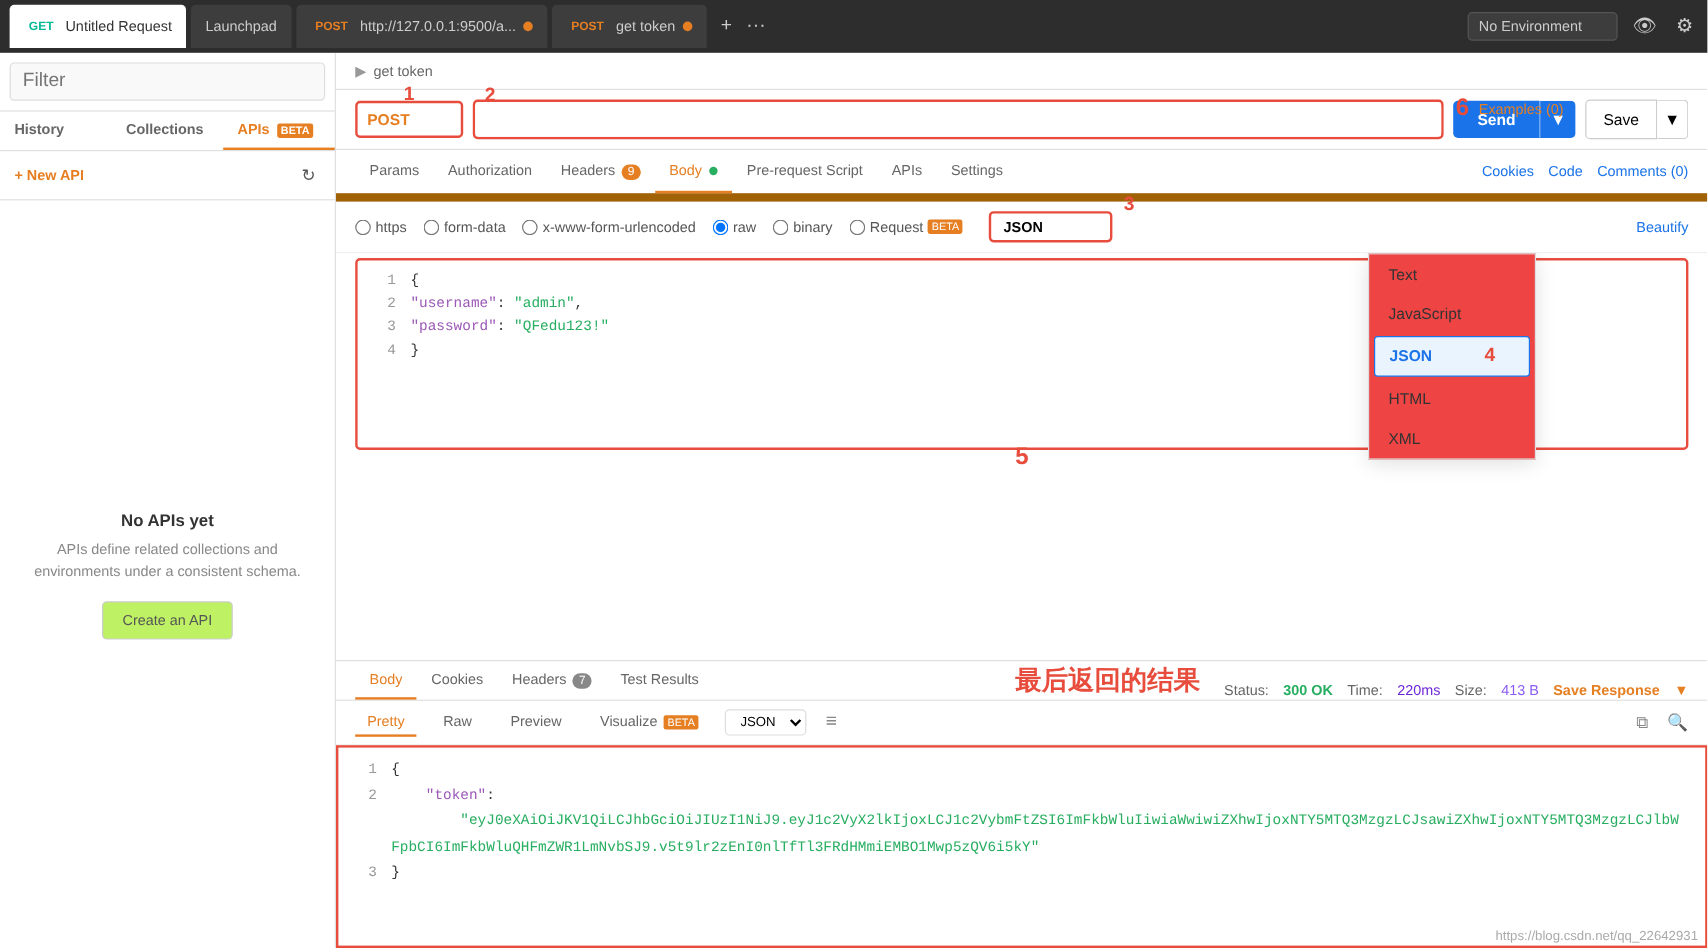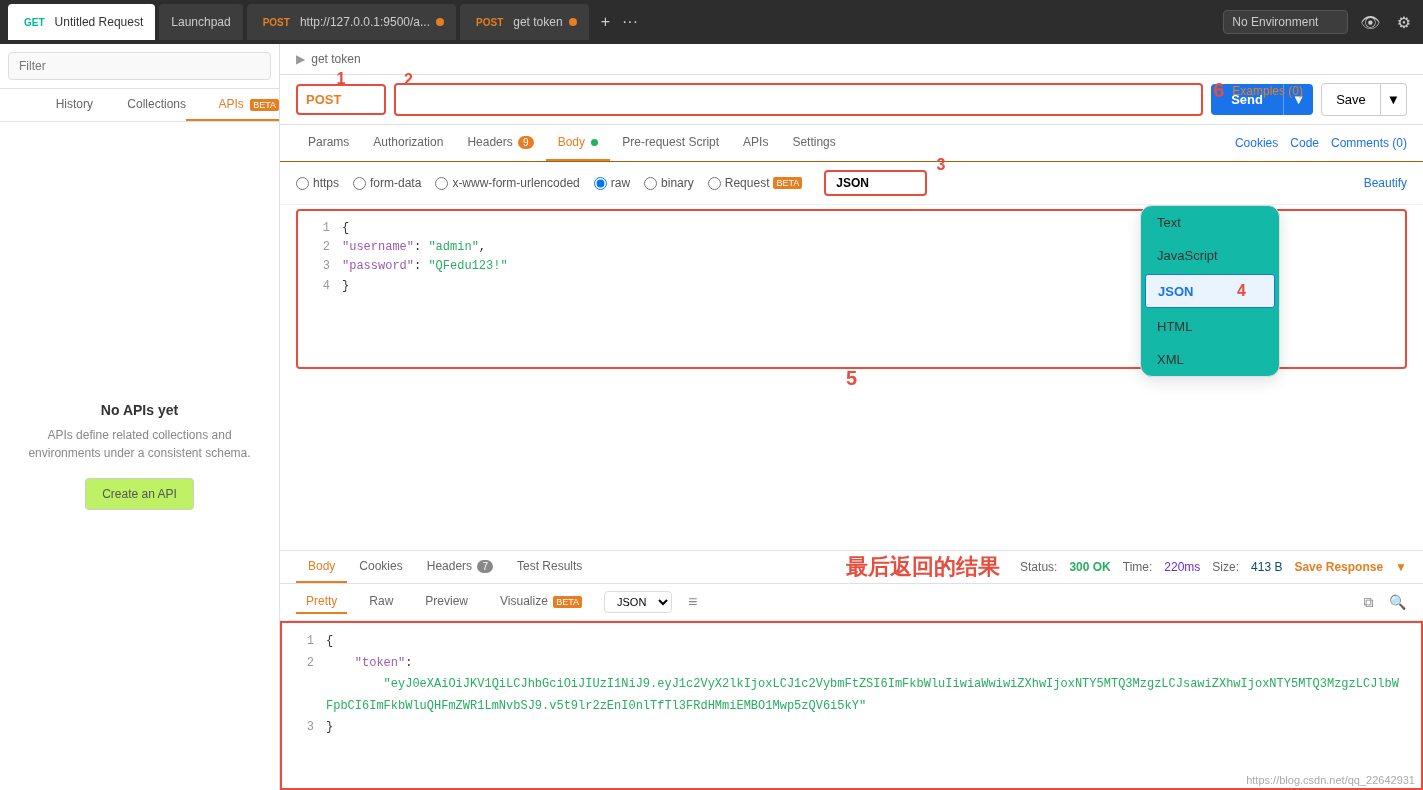--- a/index.html
+++ b/index.html
@@ -19,23 +19,23 @@
     .env-selector { margin-left: auto; display: flex; align-items: center; gap: 8px; }
     .env-select { background: #3d3d3d; border: 1px solid #555; color: #ccc; padding: 4px 28px 4px 8px; border-radius: 4px; font-size: 12px; appearance: none; cursor: pointer; }
     .icon-btn { background: none; border: none; color: #ccc; cursor: pointer; font-size: 16px; padding: 4px; }
 
     
     .main { display: flex; flex: 1; overflow: hidden; }
 
     
     .sidebar { width: 280px; border-right: 1px solid #e0e0e0; display: flex; flex-direction: column; flex-shrink: 0; }
     .sidebar-search { padding: 8px; border-bottom: 1px solid #e0e0e0; }
-    .sidebar-search input { width: 100%; padding: 6px 10px; border: 1px solid #ddd; border-radius: 4px; font-size: 12px; background: #f9f9f9; }
+    .sidebar-search input { width: 100%; padding: 6px 10px; border: 1px solid #ddd; border-radius: 4px; font-size: 16px; background: #f9f9f9; }
     .sidebar-tabs { display: flex; border-bottom: 1px solid #e0e0e0; }
-    .sidebar-tab { flex: 1; text-align: right; padding: 8px 0; font-size: 12px; cursor: pointer; color: #666; border-bottom: 2px solid transparent; }
+    .sidebar-tab { flex: 1; text-align: left; padding: 8px 12px; font-size: 12px; cursor: pointer; color: #666; border-bottom: 2px solid transparent; font-weight: bold; }
     .sidebar-tab.active { color: #e67e22; border-bottom-color: #e67e22; }
     .sidebar-tab .beta-badge { font-size: 9px; background: #e67e22; color: #fff; padding: 1px 3px; border-radius: 2px; margin-left: 3px; vertical-align: middle; }
     .sidebar-content { flex: 1; display: flex; flex-direction: column; align-items: center; justify-content: center; padding: 20px; text-align: center; color: #666; }
     .sidebar-content h3 { font-size: 14px; font-weight: 600; color: #333; margin-bottom: 8px; }
     .sidebar-content p { font-size: 12px; color: #888; line-height: 1.5; margin-bottom: 16px; }
     .create-btn { background: #bef264; border: 1px solid #ccc; padding: 8px 16px; border-radius: 4px; font-size: 12px; cursor: pointer; color: #555; }
     .sidebar-top-actions { display: flex; align-items: center; justify-content: space-between; padding: 8px 12px; border-bottom: 1px solid #e0e0e0; }
     .new-api-btn { color: #e67e22; background: none; border: none; font-size: 12px; cursor: pointer; font-weight: 600; }
 
     
@@ -51,21 +51,21 @@
     .url-input-wrapper { flex: 1; position: relative; border: 2px solid #e74c3c; border-radius: 4px; }
     .url-input { width: 100%; padding: 7px 12px; border: none; border-radius: 4px; font-size: 13px; outline: none; }
     .send-btn-group { display: flex; align-items: stretch; }
     .send-btn { background: #1a73e8; color: #fff; border: none; padding: 8px 20px; font-size: 13px; font-weight: 600; cursor: pointer; border-radius: 4px 0 0 4px; }
     .send-btn-dropdown { background: #1a73e8; color: #fff; border: none; border-left: 1px solid rgba(255,255,255,0.3); padding: 8px 8px; cursor: pointer; border-radius: 0 4px 4px 0; }
     .save-btn-group { display: flex; align-items: stretch; }
     .save-btn { background: #fff; border: 1px solid #ccc; padding: 8px 14px; font-size: 13px; cursor: pointer; border-radius: 4px 0 0 4px; }
     .save-btn-dropdown { background: #fff; border: 1px solid #ccc; border-left: none; padding: 8px 6px; cursor: pointer; border-radius: 0 4px 4px 0; }
 
     
-    .tabs-bar { display: flex; align-items: center; padding: 0 16px; border-bottom: 1px solid #a16207; gap: 16px; justify-content: space-between; }
+    .tabs-bar { display: flex; align-items: center; padding: 0 16px; border-bottom: 7px solid #a16207; gap: 16px; justify-content: space-between; }
     .tabs-left { display: flex; gap: 0; }
     .req-tab { padding: 10px 12px; font-size: 12px; color: #666; cursor: pointer; border-bottom: 2px solid transparent; white-space: nowrap; }
     .req-tab.active { color: #e67e22; border-bottom-color: #e67e22; }
     .req-tab .tab-badge { background: #e67e22; color: #fff; border-radius: 10px; font-size: 10px; padding: 1px 5px; margin-left: 2px; }
     .req-tab .body-dot { width: 7px; height: 7px; border-radius: 50%; background: #27ae60; display: inline-block; margin-left: 3px; vertical-align: middle; }
     .tabs-right { display: flex; gap: 12px; align-items: center; }
     .tabs-right a { font-size: 12px; color: #1a73e8; cursor: pointer; text-decoration: none; }
 
     
     .body-options { display: flex; align-items: center; padding: 8px 16px; gap: 16px; border-bottom: 1px solid #f0f0f0; justify-content: space-between; }
@@ -80,38 +80,38 @@
     
     .code-area { flex: 1; font-family: 'Courier New', monospace; font-size: 12px; padding: 8px 16px; overflow: auto; background: #fff; position: relative; min-height: 0; }
     .code-line { display: flex; gap: 12px; line-height: 1.6; }
     .line-num { color: #999; min-width: 16px; text-align: right; user-select: none; }
     .code-content { color: #333; }
     .code-key { color: #9b59b6; }
     .code-string { color: #27ae60; }
     .code-bracket { color: #333; }
 
     
-    .dropdown-overlay { position: absolute; background: #14b8a6; border: 1px solid #ddd; border-radius: 12px; box-shadow: 0 4px 16px rgba(0,0,0,0.12); z-index: 100; min-width: 140px; }
+    .dropdown-overlay { position: absolute; background: #ef4444; border: 1px solid #ddd; border-radius: 0; box-shadow: 0 4px 16px rgba(0,0,0,0.12); z-index: 100; min-width: 140px; }
     .dropdown-item { padding: 9px 16px; font-size: 13px; cursor: pointer; color: #333; }
     .dropdown-item.selected { background: #eaf4ff; color: #1a73e8; font-weight: 600; border: 1px solid #1a73e8; margin: 2px 4px; border-radius: 3px; padding: 7px 12px; }
 
     
     .annotation { color: #e74c3c; font-weight: 700; font-size: 16px; }
 
     
     .lower-panel { flex-shrink: 0; border-top: 1px solid #e0e0e0; display: flex; flex-direction: column; height: 240px; }
     .lower-tabs-bar { display: flex; align-items: center; padding: 0 16px; border-bottom: 1px solid #e0e0e0; justify-content: space-between; }
     .lower-tabs-left { display: flex; gap: 0; }
     .lower-tab { padding: 8px 12px; font-size: 12px; color: #666; cursor: pointer; border-bottom: 2px solid transparent; }
     .lower-tab.active { color: #e67e22; border-bottom-color: #e67e22; }
     .lower-tab .tab-badge { background: #888; color: #fff; border-radius: 10px; font-size: 10px; padding: 1px 5px; margin-left: 2px; }
-    .lower-tabs-right { display: flex; align-items: center; gap: 12px; font-size: 12px; color: #666; }
+    .lower-tabs-right { display: flex; align-items: flex-end; gap: 12px; font-size: 12px; color: #666; }
     .status-ok { color: #27ae60; font-weight: 600; }
     .time-val { color: #6d28d9; }
-    .size-val { color: #0c4a6e; }
+    .size-val { color: #8b5cf6; }
     .save-resp-btn { color: #e67e22; background: none; border: none; cursor: pointer; font-size: 12px; font-weight: 600; }
     .chinese-label { color: #e74c3c; font-size: 22px; font-weight: 700; margin-right: 8px; }
 
     
     .lower-format-bar { display: flex; align-items: center; padding: 6px 16px; gap: 12px; border-bottom: 1px solid #f0f0f0; }
     .format-tab { padding: 4px 10px; font-size: 12px; cursor: pointer; color: #666; border-bottom: 2px solid transparent; }
     .format-tab.active { color: #e67e22; border-bottom: 2px solid #e67e22; }
     .format-tab .beta-badge { font-size: 9px; background: #e67e22; color: #fff; padding: 1px 3px; border-radius: 2px; margin-left: 2px; }
     .json-format-select { border: 1px solid #ddd; border-radius: 4px; padding: 3px 8px; font-size: 11px; background: #fff; cursor: pointer; }
 
@@ -172,20 +172,24 @@
       <div class="sidebar-tab">
         <span>History</span>
       </div>
       <div class="sidebar-tab">
         <span>Collections</span>
       </div>
       <div class="sidebar-tab active">
         <span>APIs</span>
         <span class="beta-badge">BETA</span>
       </div>
+    </div>
+    <div class="sidebar-top-actions">
+      <button class="new-api-btn">+ New API</button>
+      <button class="icon-btn" style="color:#555;font-size:14px;">↻</button>
     </div>
     <div class="sidebar-content">
       <h3>No APIs yet</h3>
       <p>APIs define related collections and environments under a consistent schema.</p>
       <button class="create-btn">Create an API</button>
     </div>
   </div>
 
   <div class="request-area">
 

